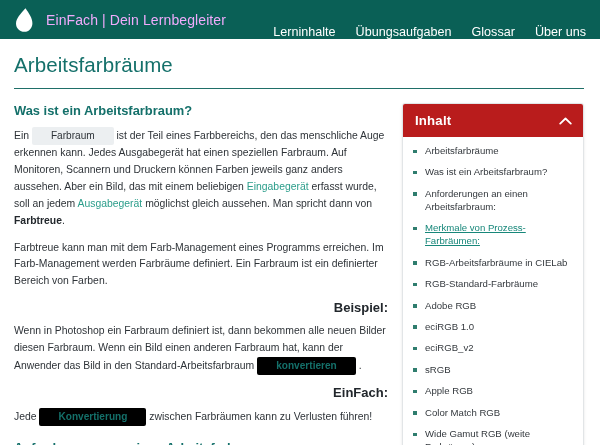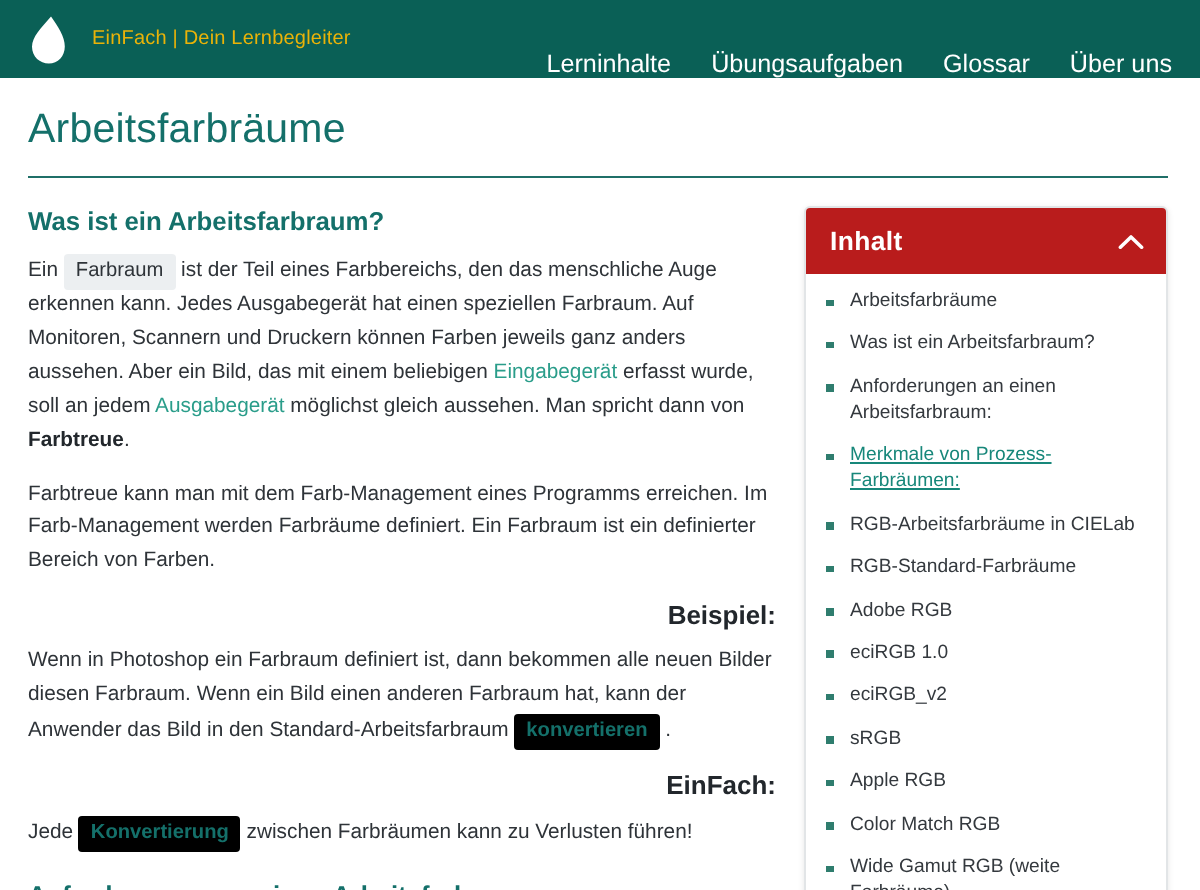--- a/index.html
+++ b/index.html
@@ -19,24 +19,24 @@
     align-items: center;
     padding: 0 14px 0 10px;
     color: #ffffff;
   }
   .logo-wrap {
     width: 30px; height: 30px;
     flex: 0 0 30px;
     display: flex; align-items: center; justify-content: center;
   }
   .brand {
-    font-size: 10px;
+    font-size: 14px;
     letter-spacing: 0.1px;
     margin-left: 6px;
-    color: #eab308;
+    color: #f0abfc;
     white-space: nowrap;
   }
   .main-nav {
     margin-left: auto;
     display: flex;
     align-items: center;
     gap: 20px;
     margin-top: 24px;
   }
   .nav-link {
@@ -93,21 +93,21 @@
     font-weight: 700;
     color: #22272c;
     margin: 0 0 8px 0;
     text-align: right;
   }
 
   .tag {
     display: inline-block;
     background: #eceff1;
     color: #2e3338;
-    padding: 1px 6px;
+    padding: 1px 19px;
     border-radius: 2px;
     font-size: 10.1px;
   }
   .tag.green {
     background: #000000;
     color: #14706a;
     font-weight: 700;
   }
   .tlink {
     color: #2a9d8a;

